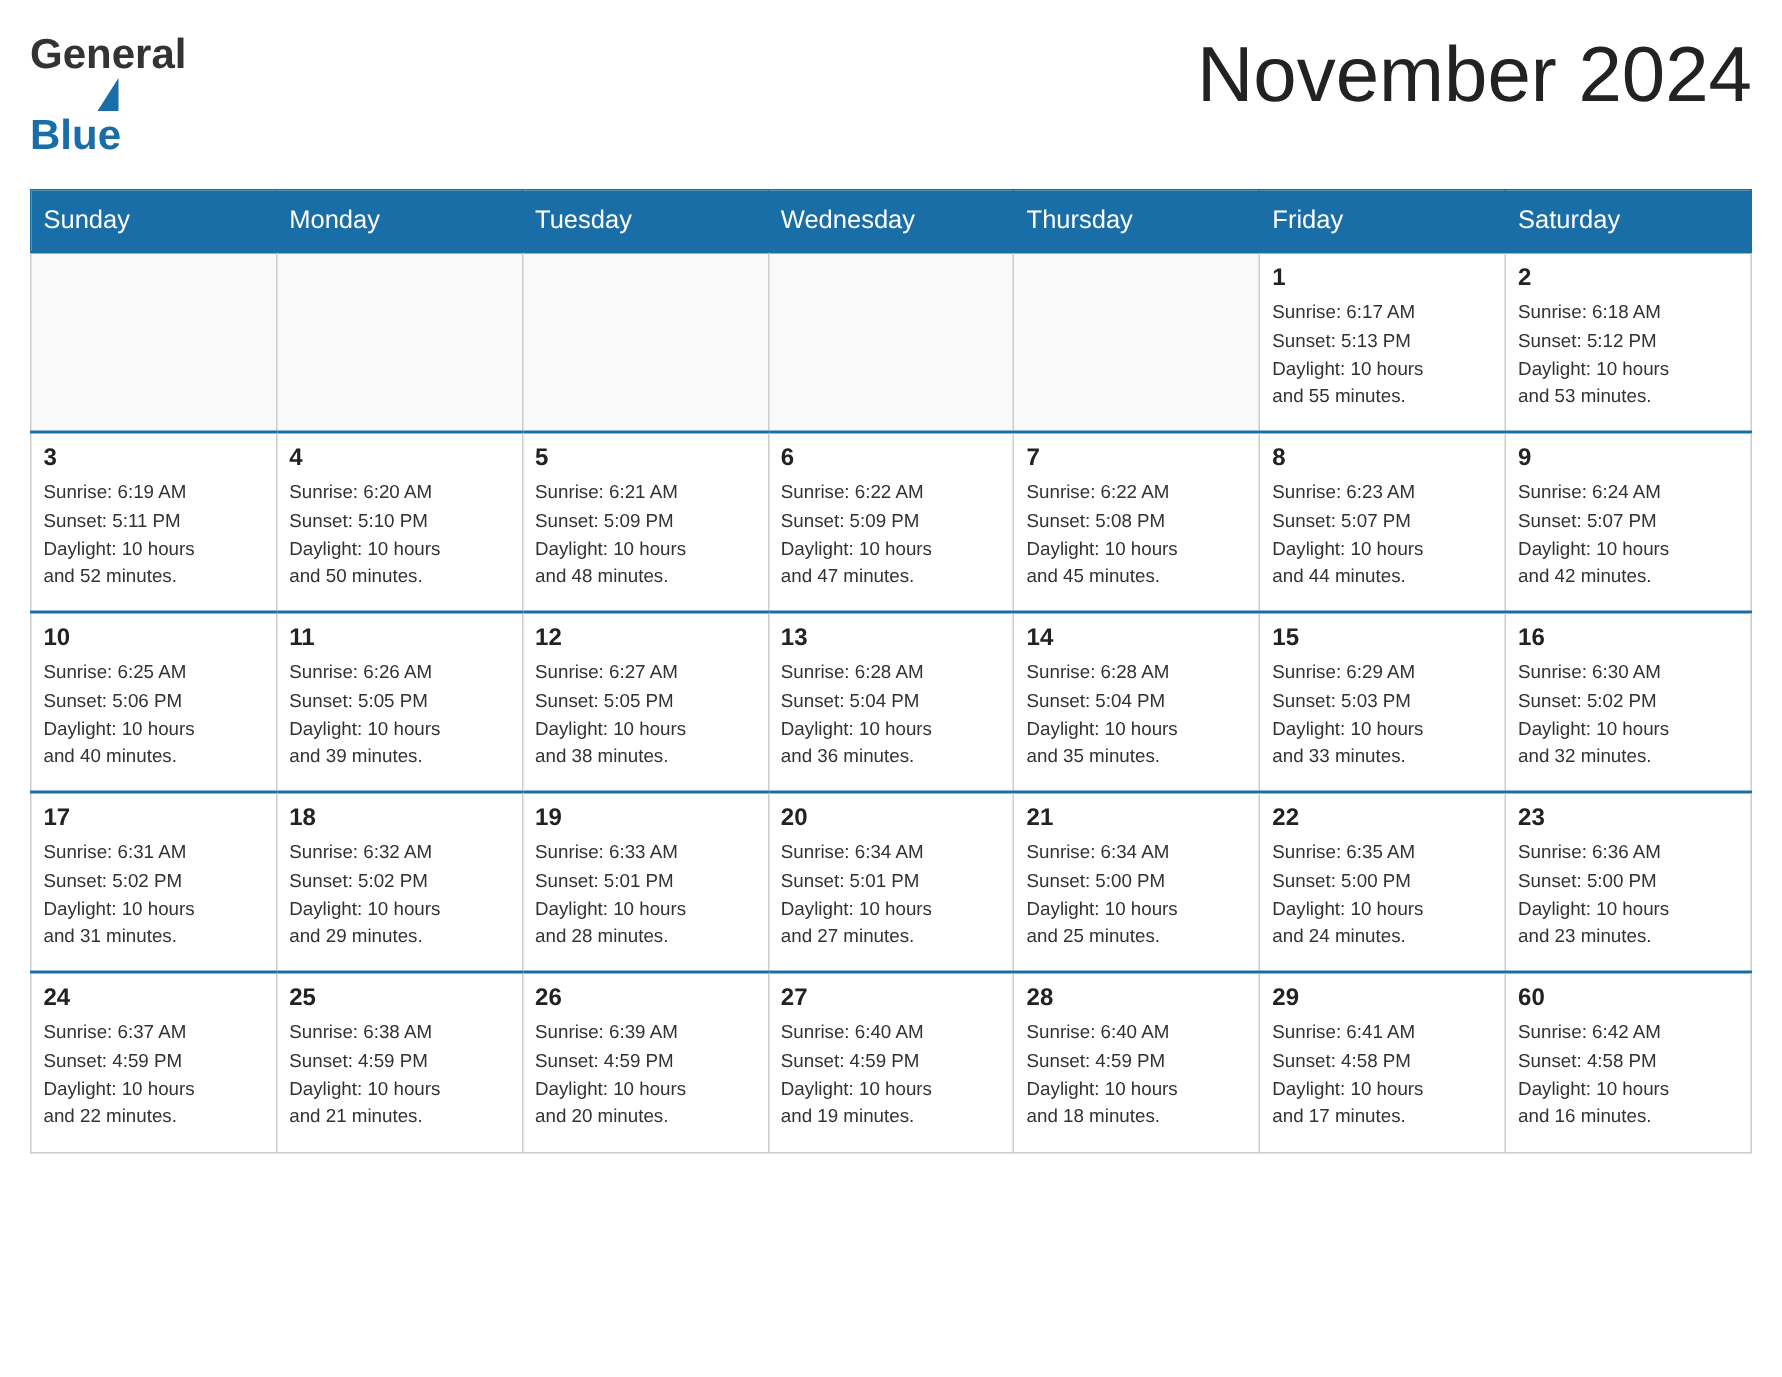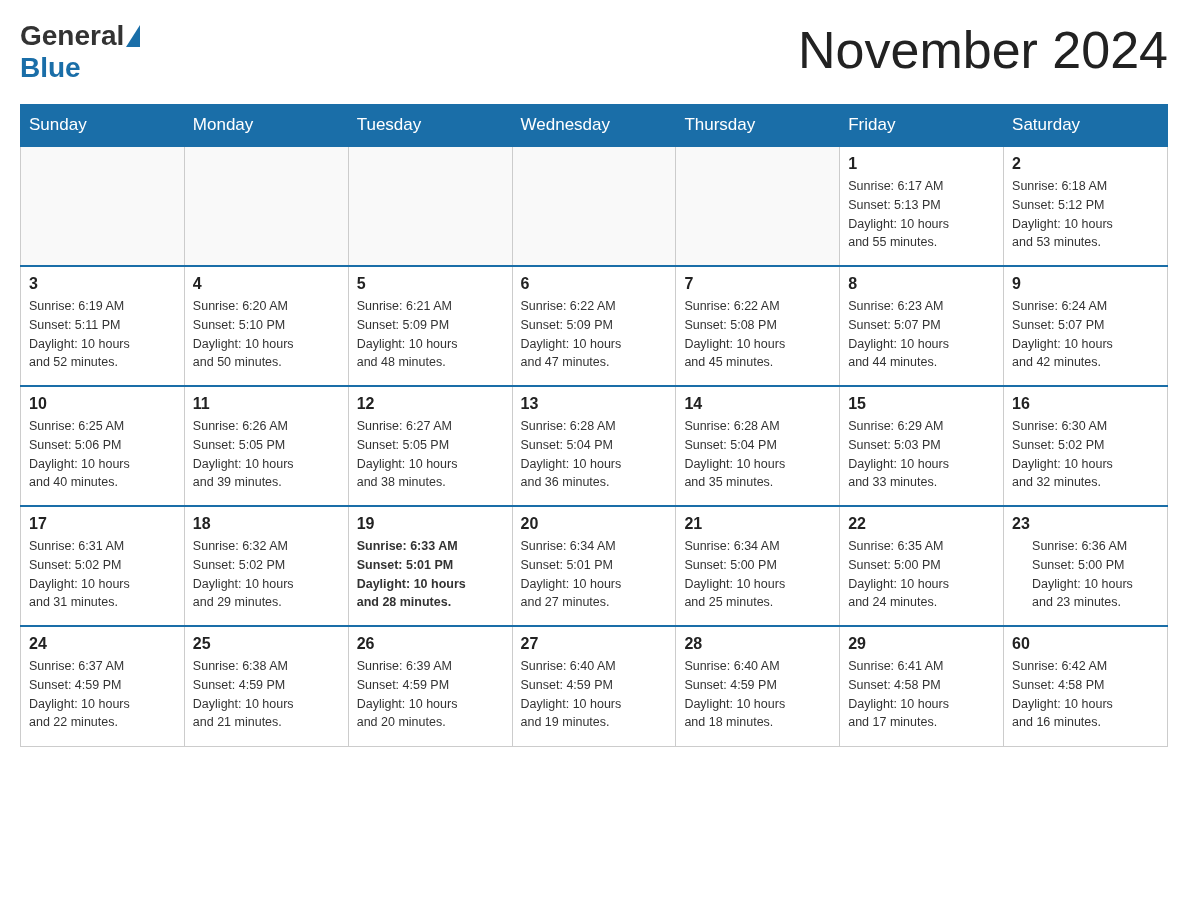--- a/index.html
+++ b/index.html
@@ -20,20 +20,21 @@
       display: flex;
       flex-direction: column;
       align-items: flex-start;
     }
     .logo-text {
       display: flex;
       align-items: center;
       font-size: 28px;
       font-weight: bold;
       color: #333;
+      flex-direction: column;
     }
     .logo-general { color: #333; }
     .logo-triangle {
       width: 0;
       height: 0;
       border-left: 14px solid transparent;
       border-bottom: 22px solid #1a6ea8;
       margin: 0 2px;
       display: inline-block;
     }
@@ -262,21 +263,21 @@
         </td>
         <td>
           <span class="day-num">18</span>
           <div class="sun-info" style="white-space: pre-line;">Sunrise: 6:32 AM
 Sunset: 5:02 PM
 Daylight: 10 hours
 and 29 minutes.</div>
         </td>
         <td>
           <span class="day-num">19</span>
-          <div class="sun-info" style="white-space: pre-line; font-weight: bold;">Sunrise: 6:33 AM
+          <div class="sun-info" style="white-space: pre-line;">Sunrise: 6:33 AM
 Sunset: 5:01 PM
 Daylight: 10 hours
 and 28 minutes.</div>
         </td>
         <td>
           <span class="day-num">20</span>
           <div class="sun-info" style="white-space: pre-line;">Sunrise: 6:34 AM
 Sunset: 5:01 PM
 Daylight: 10 hours
 and 27 minutes.</div>
@@ -290,21 +291,21 @@
         </td>
         <td>
           <span class="day-num">22</span>
           <div class="sun-info" style="white-space: pre-line;">Sunrise: 6:35 AM
 Sunset: 5:00 PM
 Daylight: 10 hours
 and 24 minutes.</div>
         </td>
         <td>
           <span class="day-num">23</span>
-          <div class="sun-info" style="white-space: pre-line; margin-left: 20px;">Sunrise: 6:36 AM
+          <div class="sun-info" style="white-space: pre-line;">Sunrise: 6:36 AM
 Sunset: 5:00 PM
 Daylight: 10 hours
 and 23 minutes.</div>
         </td>
       </tr>
       <tr class="row-week">
         <td>
           <span class="day-num">24</span>
           <div class="sun-info" style="white-space: pre-line;">Sunrise: 6:37 AM
 Sunset: 4:59 PM

